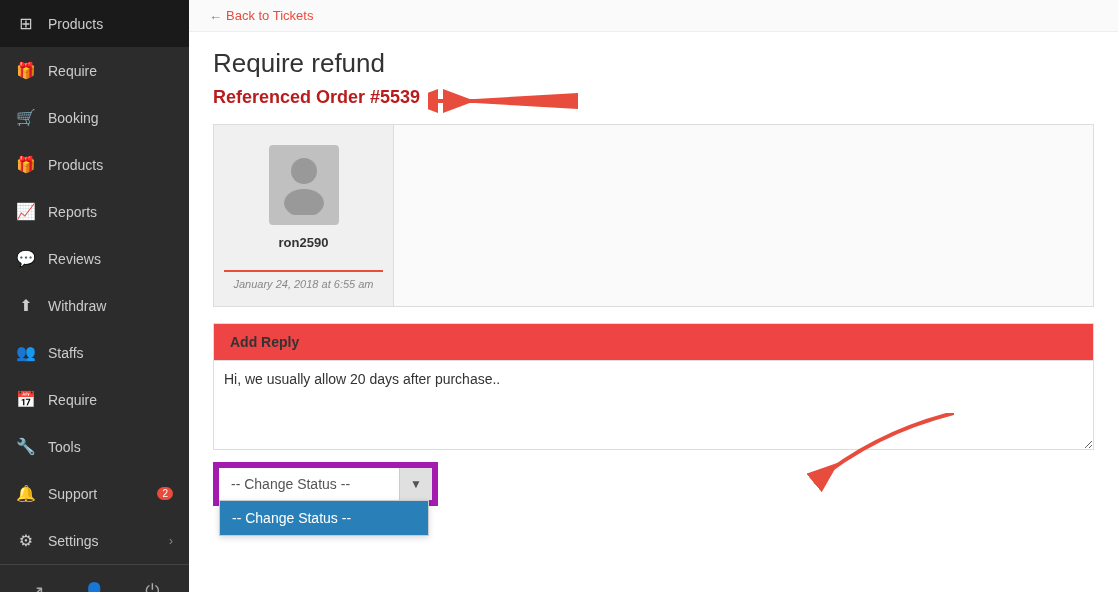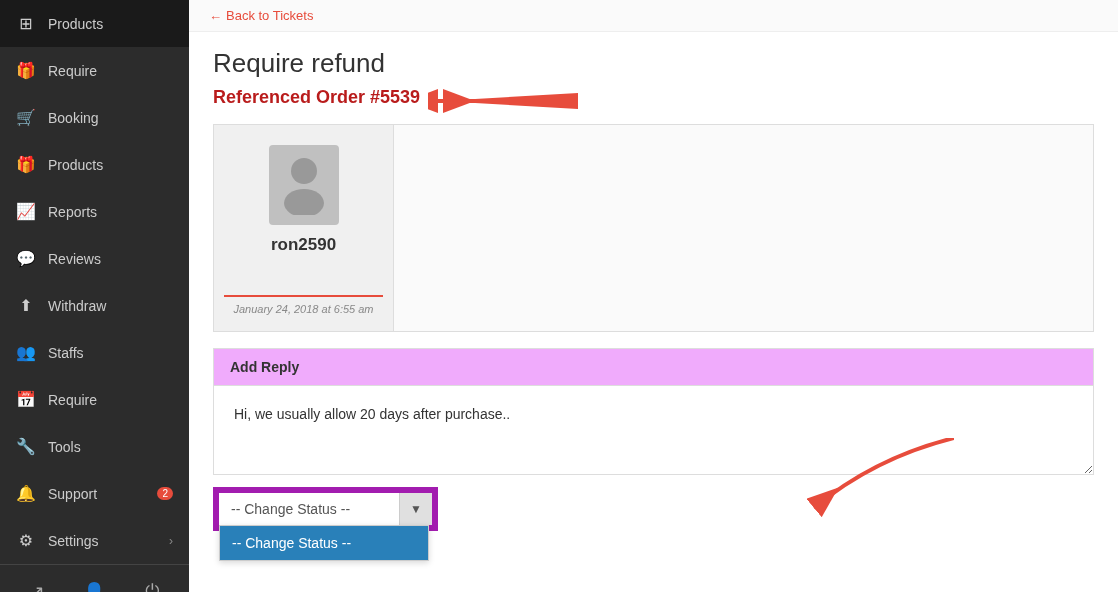--- a/index.html
+++ b/index.html
@@ -108,59 +108,58 @@
       width: 70px;
       height: 80px;
       background: #c0c0c0;
       border-radius: 4px;
       display: flex;
       align-items: center;
       justify-content: center;
       margin-bottom: 10px;
     }
     .username {
-      font-size: 17px;
+      font-size: 13px;
       color: #333;
       font-weight: bold;
-      margin-bottom: 4px;
+      margin-bottom: 20px;
     }
     .user-date {
       font-size: 11px;
       color: #888;
       font-style: italic;
       text-align: center;
       border-top: 2px solid #e74c3c;
       padding-top: 6px;
       width: 100%;
       text-align: center;
-      margin-top: 36px;
     }
     .message-content {
       padding: 16px;
       flex: 1;
       font-size: 14px;
       color: #444;
     }
 
     
     .add-reply-header {
-      background: #f0abfc;
+      background: #ef4444;
       border: 1px solid #ddd;
       border-bottom: none;
       padding: 10px 16px;
       font-size: 14px;
       font-weight: bold;
       color: #333;
     }
     .reply-textarea {
       width: 100%;
       border: 1px solid #ddd;
       resize: vertical;
       min-height: 90px;
-      padding: 20px;
+      padding: 10px;
       font-size: 14px;
       color: #333;
       font-family: Arial, sans-serif;
       outline: none;
       display: block;
     }
 
     
     .status-section {
       margin-top: 12px;

